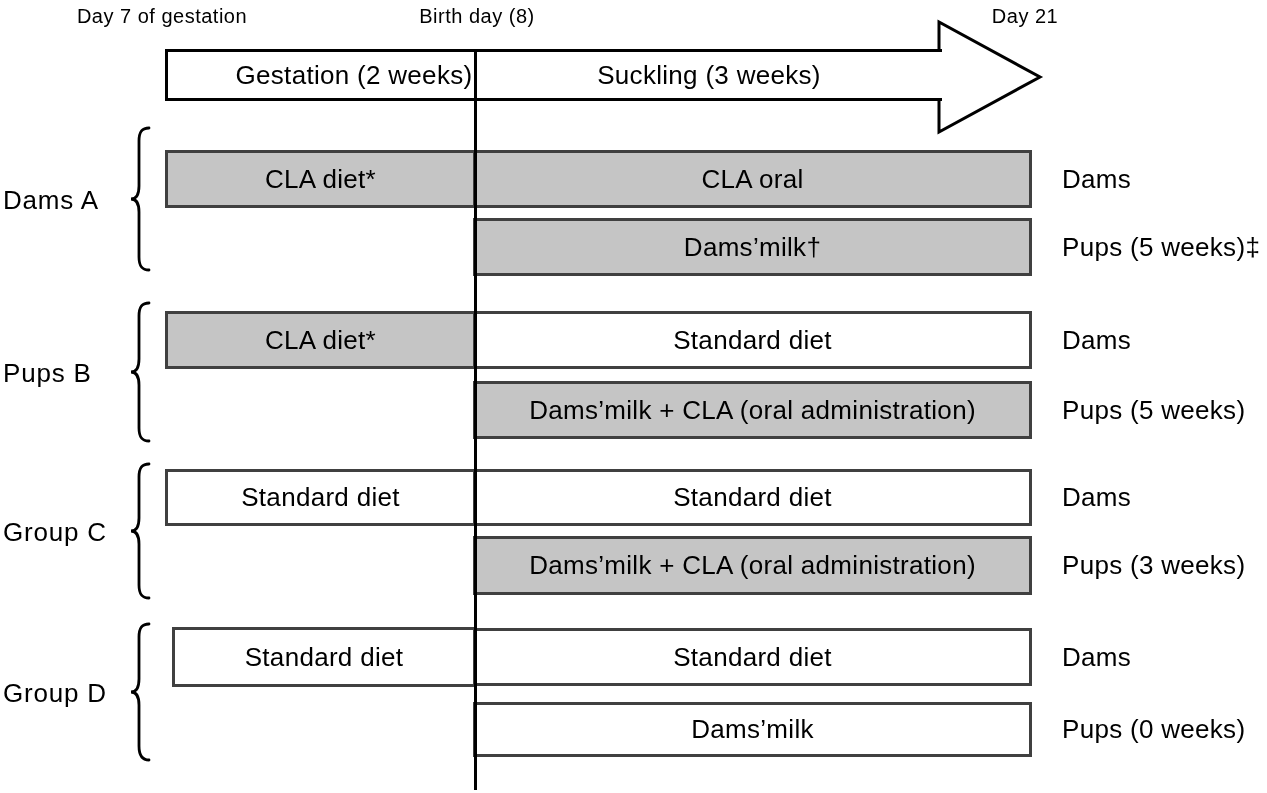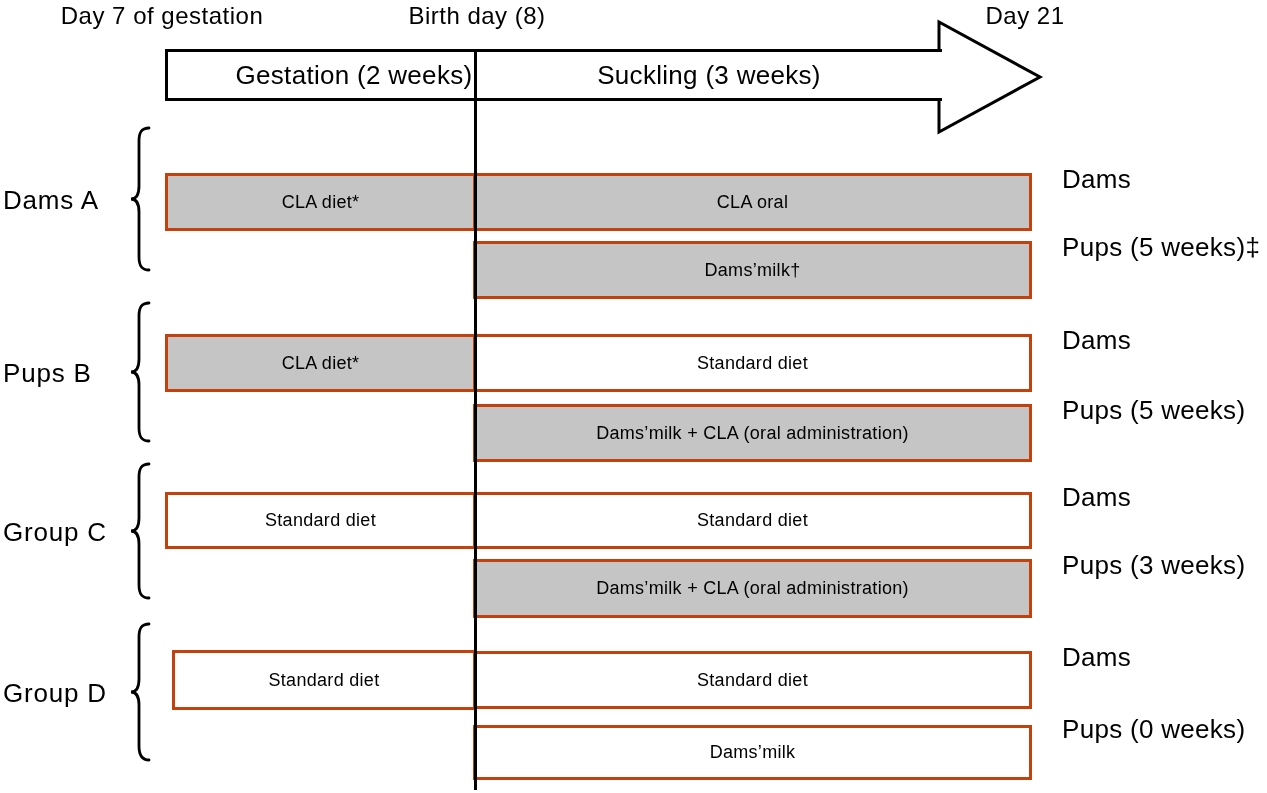--- a/index.html
+++ b/index.html
@@ -6,44 +6,44 @@
   .figure{
     position:relative;
     width:1267px;height:793px;
     background:#ffffff;
     font-family:"Liberation Sans","DejaVu Sans",sans-serif;
     color:#000;
     overflow:hidden;
   }
   .toplabel{
     position:absolute;top:0;height:32px;line-height:32px;
-    font-size:24px;letter-spacing:0.5px;white-space:nowrap;
+    font-size:20px;letter-spacing:0.5px;white-space:nowrap;
     transform:translateX(-50%);
   }
   .band{
     position:absolute;left:165px;top:49px;width:777px;height:52px;
     box-sizing:border-box;background:#ffffff;
     border-top:3px solid #000;border-bottom:3px solid #000;border-left:3px solid #000;
     z-index:2;
   }
   .band-seg{
     position:absolute;top:0;height:100%;
     display:flex;align-items:center;justify-content:center;
     font-size:26px;letter-spacing:0.3px;white-space:nowrap;
   }
   .arrowhead{position:absolute;left:935px;top:19px;z-index:1;}
   .vline{
     position:absolute;left:474px;top:49px;width:3px;height:741px;
     background:#000;z-index:6;
   }
   .bar{
-    position:absolute;box-sizing:border-box;border:3px solid #c2410c;
+    position:absolute;box-sizing:border-box;border:3px solid #404040;
     display:flex;align-items:center;justify-content:center;
-    font-size:18px;letter-spacing:0.3px;white-space:nowrap;
-    z-index:3;background:#fff;margin-top:23px;
+    font-size:26px;letter-spacing:0.3px;white-space:nowrap;
+    z-index:3;background:#fff;
   }
   .subject{
     position:absolute;left:1046px;display:flex;align-items:center;
     font-size:26px;letter-spacing:0.3px;white-space:nowrap;z-index:7;margin-left:16px;
   }
   .group-label{
     position:absolute;left:3px;height:34px;line-height:34px;
     font-size:26px;letter-spacing:0.8px;white-space:nowrap;z-index:7;
   }
   .brace{position:absolute;left:128px;width:24px;z-index:4;}

